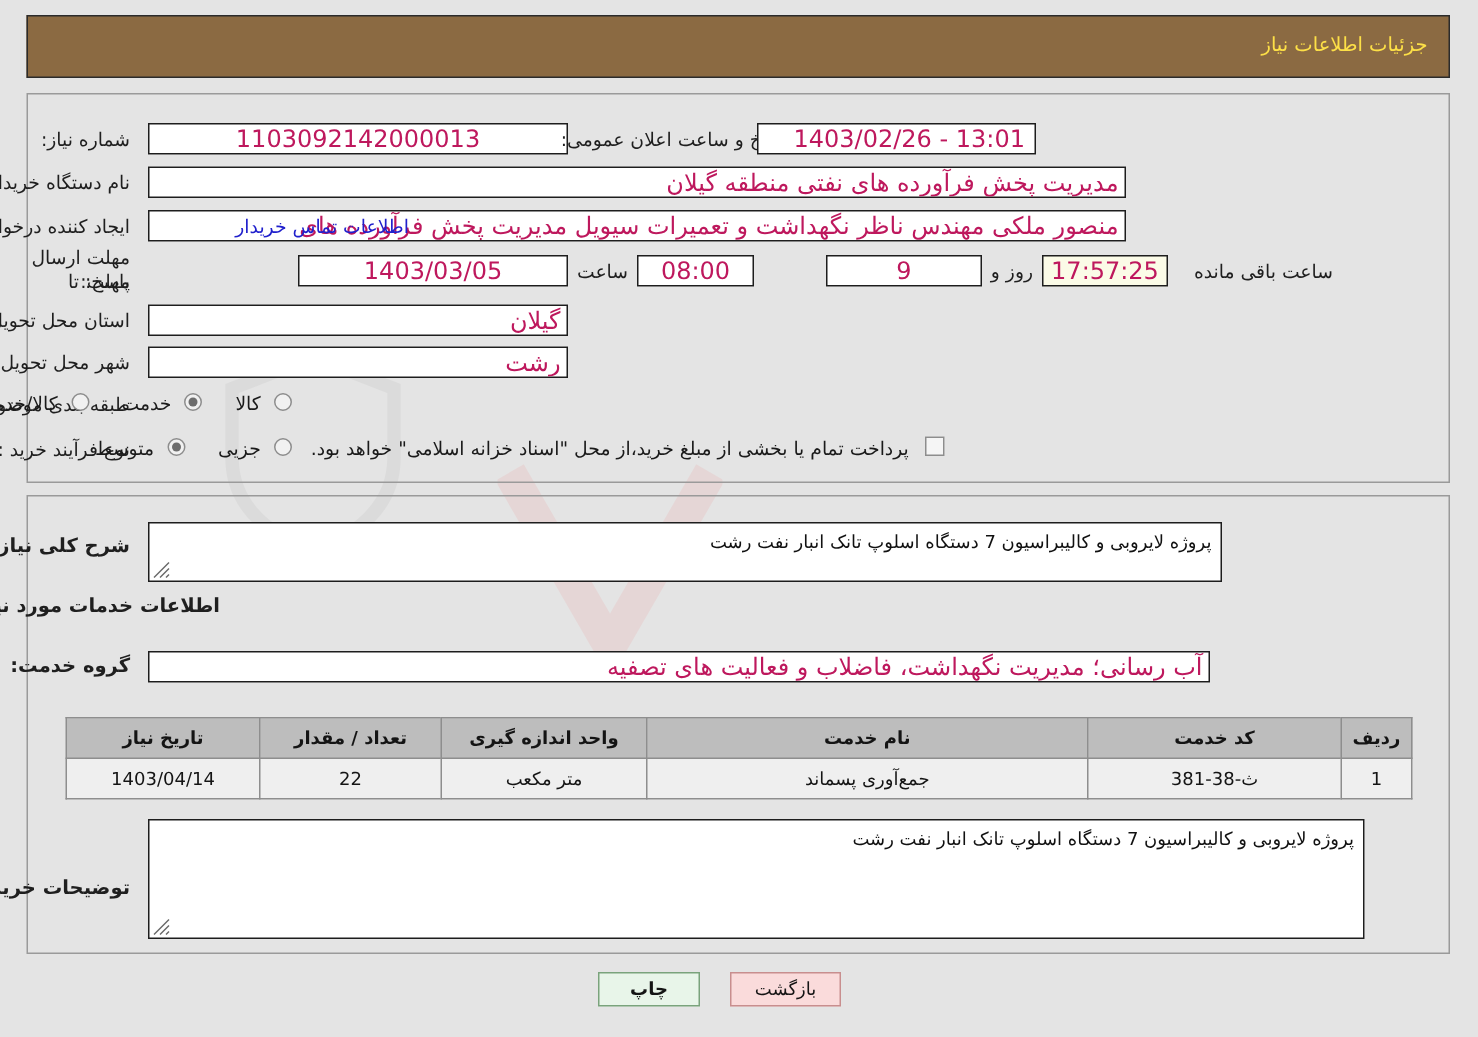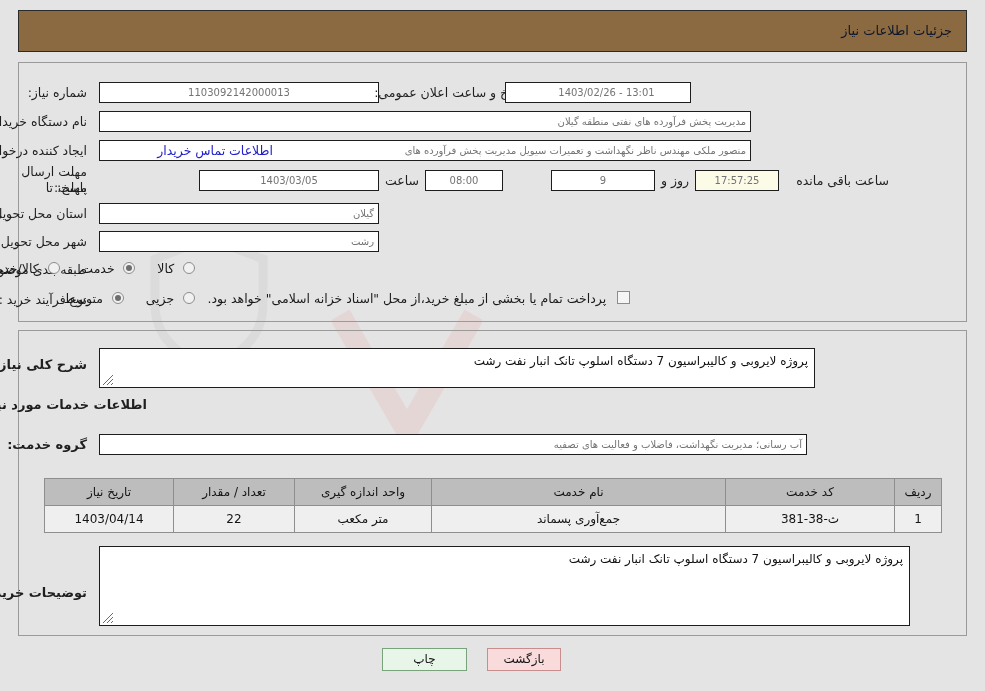--- a/index.html
+++ b/index.html
@@ -70,21 +70,21 @@
     height: 42px;
     background: #8b6a42;
     border: 1px solid #2b2b2b;
     box-sizing: border-box;
     z-index: 2;
   }
   .top-header .title {
     position: absolute;
     right: 14px;
     top: 12px;
-    color: #0f172a;
+    color: #fde047;
     font-size: 13px;
     letter-spacing: .3px;
   }
 
   
   .panel {
     position: absolute;
     box-sizing: border-box;
     border: 1px solid #9a9a9a;
     background: transparent;
@@ -104,23 +104,23 @@
   }
   .lbl.bold { font-weight: bold; }
 
   .tb {
     position: absolute;
     box-sizing: border-box;
     background: #ffffff;
     border: 1px solid #1d1d1d;
     height: 21px;
     line-height: 19px;
-    font-size: 10px;
+    font-size: 16px;
     padding: 0 4px;
-    color: #737373;
+    color: #be185d;
     overflow: hidden;
     white-space: nowrap;
     z-index: 3;
     text-align: center;
   }
   .tb.rtl-right { text-align: right; padding-left: 16px; }
   .tb.cream { background: #fbfbe7; }
 
   .link {
     position: absolute;
@@ -204,21 +204,21 @@
     top: 478px;
     width: 898px;
     border-collapse: collapse;
     z-index: 3;
     font-size: 12px;
   }
   .tbl th {
     background: #bdbdbd;
     border: 1px solid #8e8e8e;
     height: 26px;
-    font-weight: normal;
+    font-weight: bold;
     font-size: 12px;
     color: #141414;
     padding: 0 4px;
   }
   .tbl td {
     background: #efefef;
     border: 1px solid #8e8e8e;
     height: 26px;
     text-align: center;
     font-size: 12px;
@@ -365,14 +365,14 @@
 </table>
 
 <div class="lbl bold" style="right:898px; top:585px; font-size:13px;">توضیحات خریدار:</div>
 <div class="ta" style="right:75px; top:546px; width:811px; height:80px;">
   <span>پروژه لایروبی و کالیبراسیون 7 دستگاه اسلوپ تانک انبار نفت رشت</span>
   <svg class="grip" viewBox="0 0 12 12">
     <path d="M11 1 L1 11 M11 5 L5 11 M11 9 L9 11" stroke="#6b6b6b" stroke-width="1" fill="none"></path>
   </svg>
 </div>
 
-<div class="btn btn-print" style="right:518px; top:648px; width:85px;">چاپ</div>
+<div class="btn btn-print" style="right:518px; top:648px; width:68px;font-weight:bold;">چاپ</div>
 <div class="btn btn-back" style="right:424px; top:648px; width:74px;">بازگشت</div>
 
 </body></html>

